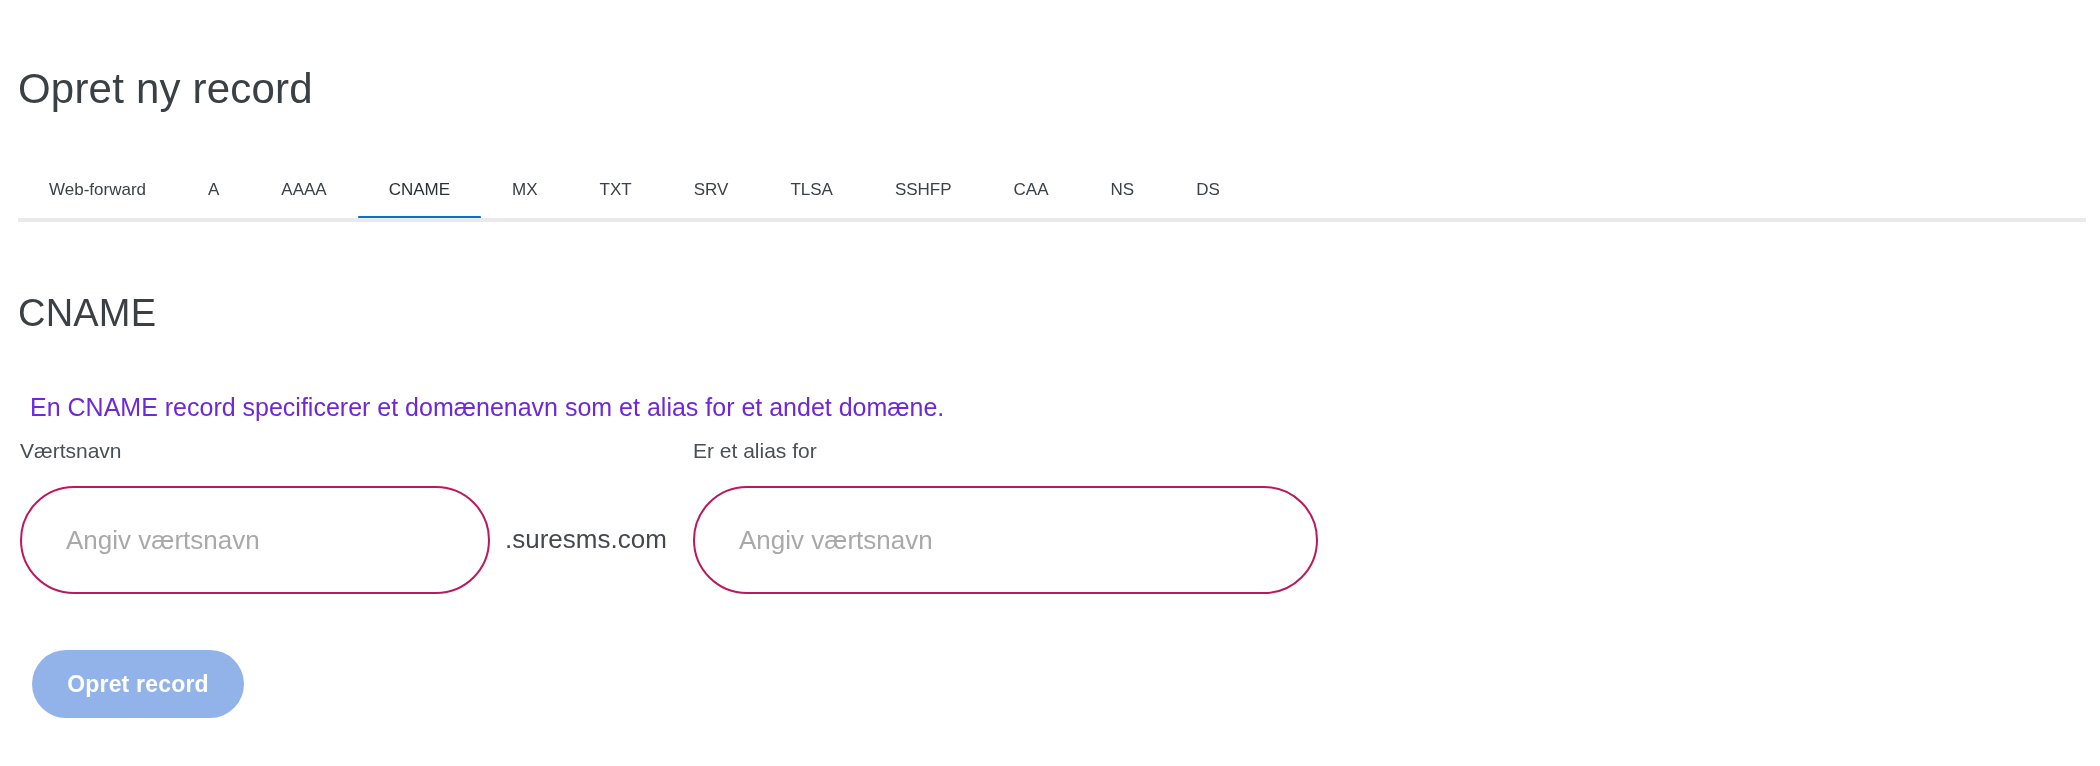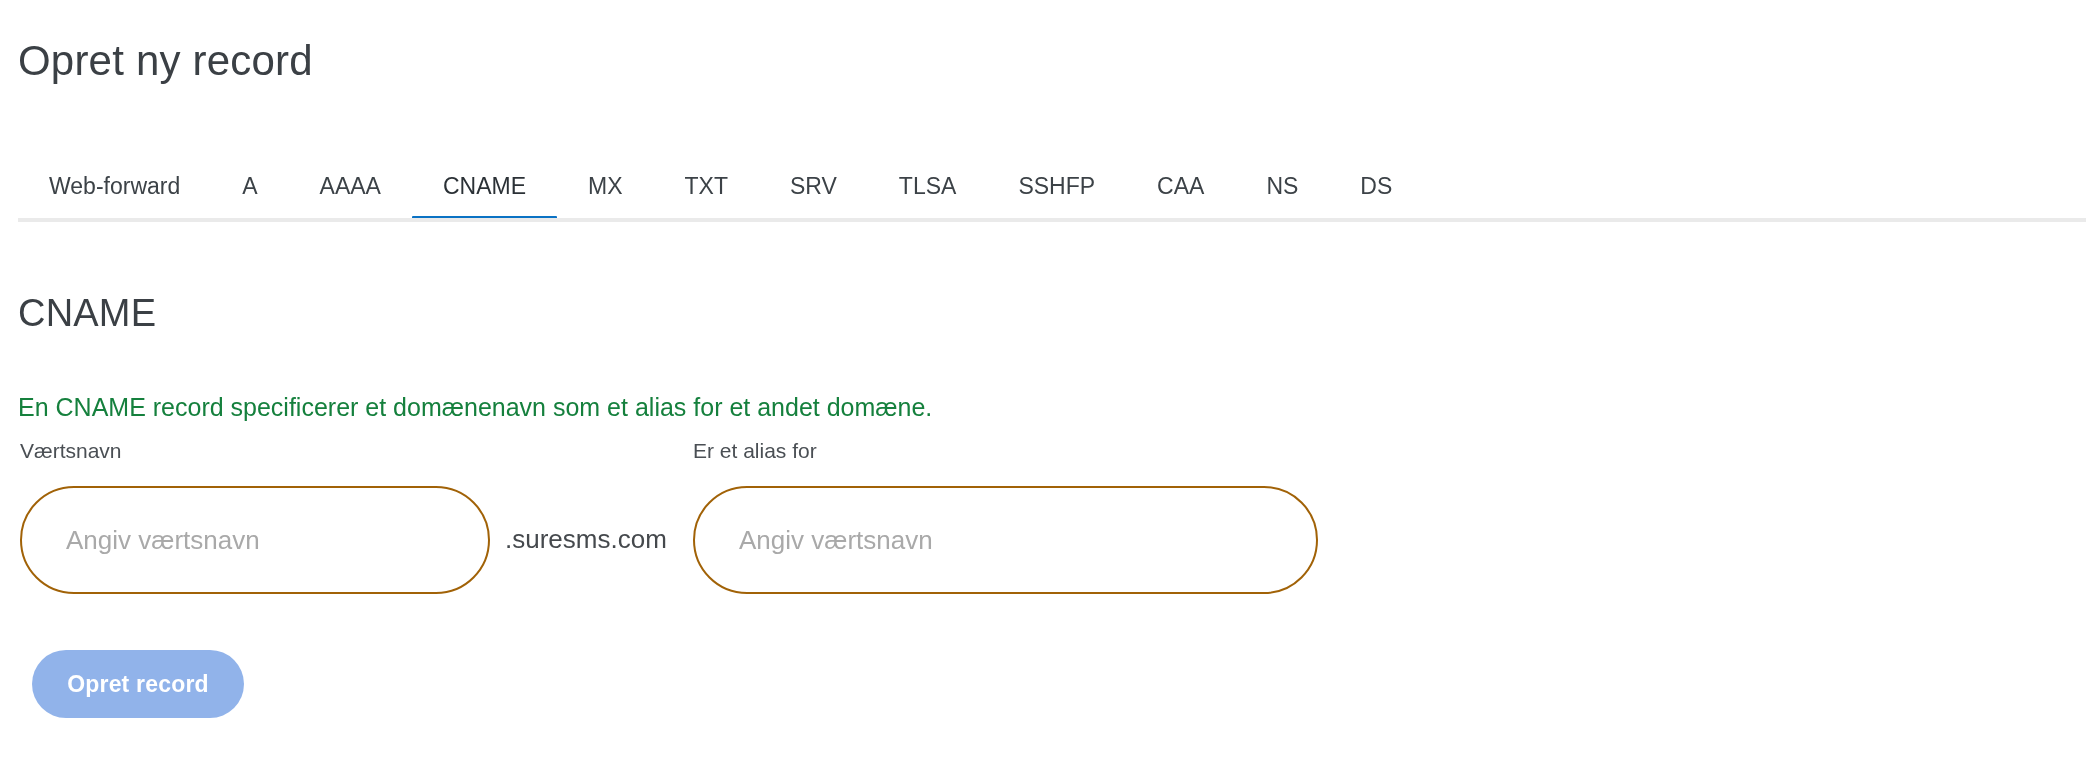--- a/index.html
+++ b/index.html
@@ -20,21 +20,21 @@
   .page {
     position: absolute;
     inset: 0;
     padding: 0;
   }
 
   
   .page-title {
     position: absolute;
     left: 18px;
-    top: 10px;
+    top: 38px;
     font-size: 42px;
     font-weight: 400;
     color: #3b4045;
     letter-spacing: 0.2px;
     line-height: 1.1;
     white-space: nowrap;
   }
 
   
   .tabbar {
@@ -46,21 +46,21 @@
   }
   .tabs {
     display: flex;
     align-items: flex-end;
     height: 72px;
     gap: 0;
   }
   .tab {
     position: relative;
     padding: 0 31px 22px 31px;
-    font-size: 23px;
+    font-size: 17px;
     color: #3c4247;
     line-height: 1;
     white-space: nowrap;
     cursor: pointer;
     background: none;
     border: none;
     font-family: inherit;
   }
   .tab.active {
     color: #2b3136;
@@ -94,25 +94,25 @@
     top: 261px;
     font-size: 38px;
     font-weight: 400;
     color: #3b4045;
     line-height: 1.1;
     letter-spacing: 0.2px;
     white-space: nowrap;
   }
   .record-desc {
     position: absolute;
-    left: 18px;
+    left: 30px;
     top: 367px;
     font-size: 25px;
     font-weight: 400;
-    color: #15803d;
+    color: #6d28d9;
     line-height: 1.2;
     white-space: nowrap;
   }
 
   
   .form-row {
     position: absolute;
     left: 0;
     top: 440px;
     width: 2100px;
@@ -127,21 +127,21 @@
     color: #4a4f54;
     line-height: 1;
     margin-bottom: 25px;
     display: block;
     white-space: nowrap;
   }
   .field-input {
     box-sizing: border-box;
     width: 100%;
     height: 108px;
-    border: 2px solid #a16207;
+    border: 2px solid #be185d;
     border-radius: 54px;
     background: #ffffff;
     padding: 0 44px;
     font-family: inherit;
     font-size: 26px;
     color: #3c3c3c;
     outline: none;
   }
   .field-input::placeholder {
     color: #a9a9a9;

